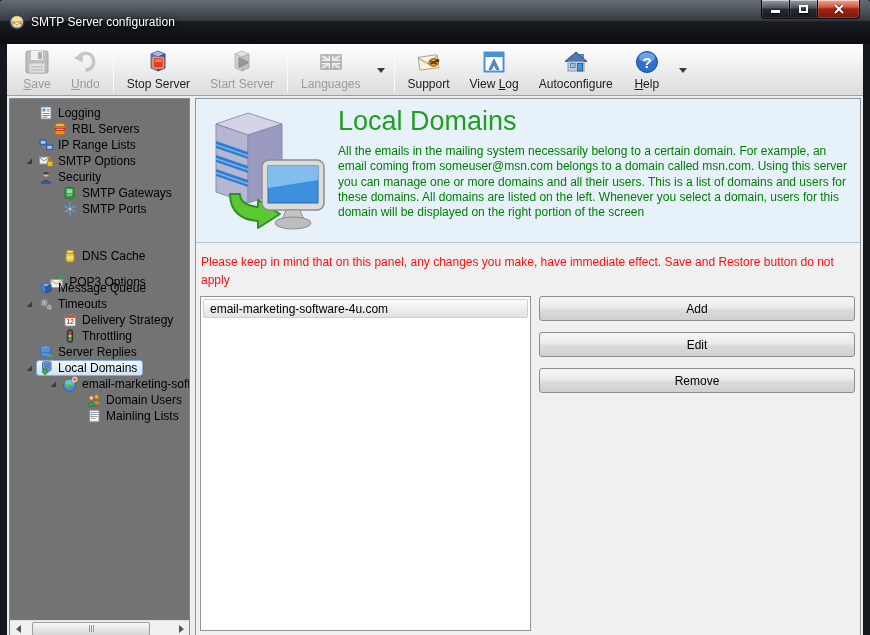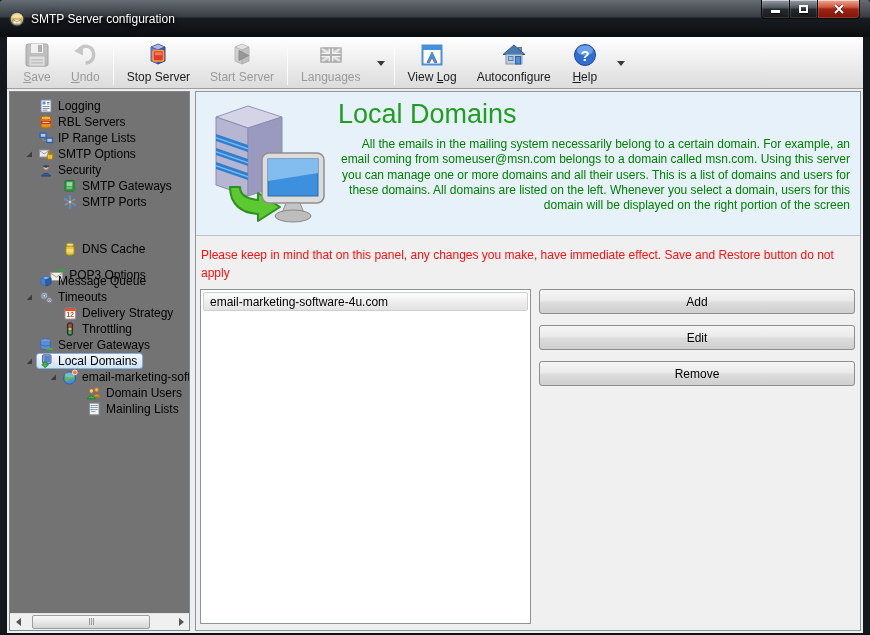--- a/index.html
+++ b/index.html
@@ -6,21 +6,21 @@
   html,body { font-family:"Liberation Sans", sans-serif; background:#555; }
 
   .window{
     position:relative; width:870px; height:635px;
     background:#14171b;
     overflow:hidden;
   }
 
   
   .titlebar{
-    height:37px; width:100%;
+    height:44px; width:100%;
     background:linear-gradient(#666c73, #383d44 45%, #181b20 50%, #0b0d10);
     display:flex; align-items:center; padding-left:9px;
     border-radius:3px 3px 0 0;
   }
   .titlebar .app-icon{ width:16px; height:16px; margin-right:6px; flex:0 0 auto; }
   .titlebar .title-text{
     color:#fff; font-size:12px; text-shadow:0 1px 3px #000, 0 0 6px rgba(0,0,0,.8);
     white-space:nowrap;
   }
   .win-controls{ position:absolute; top:0; right:10px; display:flex; }
@@ -109,21 +109,21 @@
     flex:1; margin-left:5px; background:#f0f0f0; border:1px solid #90959b;
     display:flex; flex-direction:column; overflow:hidden;
   }
   .main-header{
     height:144px; background:#e7f1fa; border-bottom:1px solid #b6c2cc;
     display:flex; padding:5px 6px 0 8px; flex:0 0 auto;
   }
   .header-art{ width:128px; flex:0 0 auto; }
   .header-texts{ flex:1; padding:2px 4px 0 6px; overflow:hidden; }
   .page-title{ font-size:27px; color:#1f9e1f; letter-spacing:0; }
-  .page-desc{ font-size:12px; color:#008000; line-height:1.28; margin-top:7px; max-width:535px;text-align:right; }
+  .page-desc{ font-size:12px; color:#008000; line-height:1.28; margin-top:7px; max-width:535px; }
   .warning-row{ padding:9px 6px 6px 5px; flex:0 0 auto; }
   .warning-text{ font-size:12px; color:#ff0f0f; }
 
   .content-row{ flex:1; display:flex; padding:2px 5px 6px 4px; min-height:0; }
   .domain-list{
     width:331px; flex:0 0 auto; background:#fff; border:1px solid #8f9499;
     padding:2px; overflow:hidden;
   }
   .domain-item{
     height:19px; font-size:12px; color:#000; display:flex; align-items:center;
@@ -236,20 +236,34 @@
         </span>
         <span class="tb-label">Languages</span>
       </button>
       <div class="tb-dd">
         <div class="tri"></div>
       </div>
       <div class="tb-sep"></div>
       <button class="tb-btn">
         <span class="tb-icon">
           <svg width="28" height="28" viewBox="0 0 28 28">
+            <g transform="rotate(-8 13 15)">
+              <rect x="4" y="8" width="19" height="13" rx="1" fill="#f6f1e4" stroke="#b3a381"></rect>
+              <path d="M4 9 L13.5 16 L23 9" fill="none" stroke="#b3a381" stroke-width="1.2"></path>
+            </g>
+            <ellipse cx="18.5" cy="14.5" rx="4.6" ry="3.8" fill="#e8a020" stroke="#7a5a10"></ellipse>
+            <path d="M15.5 13 L21.5 16 M15.5 16 L21.5 13" stroke="#5a3c08" stroke-width="1.4"></path>
+            <circle cx="22.5" cy="12.5" r="1.8" fill="#5a3c08"></circle>
+          </svg>
+        </span>
+        <span class="tb-label">Support</span>
+      </button>
+      <button class="tb-btn">
+        <span class="tb-icon">
+          <svg width="28" height="28" viewBox="0 0 28 28">
             <rect x="4.5" y="4.5" width="19" height="19" fill="#fff" stroke="#4a90d9" stroke-width="2"></rect>
             <rect x="4.5" y="4.5" width="19" height="4.5" fill="#4a90d9"></rect>
             <path d="M14 11 L19 21.5 L16.4 21.5 L14 16.5 L11.6 21.5 L9 21.5 Z" fill="#5b8dd9" stroke="#3a6ab8" stroke-width=".8"></path>
           </svg>
         </span>
         <span class="tb-label">View <u>L</u>og</span>
       </button>
       <button class="tb-btn">
         <span class="tb-icon">
           <svg width="28" height="28" viewBox="0 0 28 28">
@@ -287,21 +301,21 @@
               <span class="tree-icon">
                 <svg width="16" height="16" viewBox="0 0 16 16">
                   <rect x="3" y="2" width="10" height="12" fill="#fff" stroke="#7a8aa0"></rect>
                   <rect x="4.5" y="3.5" width="3" height="3" fill="#5b8dd9"></rect>
                   <path d="M9 4.5 H11.5 M9 6 H11.5 M4.5 8.5 H11.5 M4.5 10.5 H11.5 M4.5 12.2 H9.5" stroke="#7a8aa0" stroke-width="1"></path>
                 </svg>
               </span>
               <span class="tree-label">Logging</span>
             </span>
           </div>
-          <div class="tree-row" style="padding-left: 12px;">
+          <div class="tree-row" style="padding-left: 12px; gap: 14px;">
             <span class="tree-expander"></span>
             <span class="tree-content">
               <span class="tree-icon">
                 <svg width="16" height="16" viewBox="0 0 16 16">
                   <path d="M3 4 V12 A5 2 0 0 0 13 12 V4" fill="#e8901f" stroke="#b06a10"></path>
                   <ellipse cx="8" cy="4" rx="5" ry="2" fill="#f5b040" stroke="#b06a10"></ellipse>
                   <rect x="3" y="6.8" width="10" height="3.2" fill="#cc3318"></rect>
                   <path d="M4.5 8.4 H11.5" stroke="#ffd9a0" stroke-width="1"></path>
                 </svg>
               </span>
@@ -477,21 +491,21 @@
             <span class="tree-expander"></span>
             <span class="tree-content">
               <span class="tree-icon">
                 <svg width="16" height="16" viewBox="0 0 16 16">
                   <ellipse cx="7.5" cy="3.6" rx="4.8" ry="1.8" fill="#7fb0e8" stroke="#3f6fb0"></ellipse>
                   <path d="M2.7 3.6 V10.8 A4.8 1.8 0 0 0 12.3 10.8 V3.6" fill="#5b8dd9" stroke="#3f6fb0"></path>
                   <path d="M2.7 7.2 A4.8 1.8 0 0 0 12.3 7.2" fill="none" stroke="#3f6fb0"></path>
                   <polygon points="10,10 15.5,10 15.5,8.2 16,10.9 15.5,13.6 15.5,11.8 10,11.8" fill="#3aba48" transform="translate(-1.5,1)"></polygon>
                 </svg>
               </span>
-              <span class="tree-label">Server Gateways</span>
+              <span class="tree-label">Server Replies</span>
             </span>
           </div>
           <div class="tree-row selected" style="padding-left: 12px;">
             <span class="tree-expander">
               <svg width="10" height="10" viewBox="0 0 10 10">
                 <polygon points="8,2.6 8,8 2.6,8" fill="#3c3c3c"></polygon>
               </svg>
             </span>
             <span class="tree-content">
               <span class="tree-icon">

